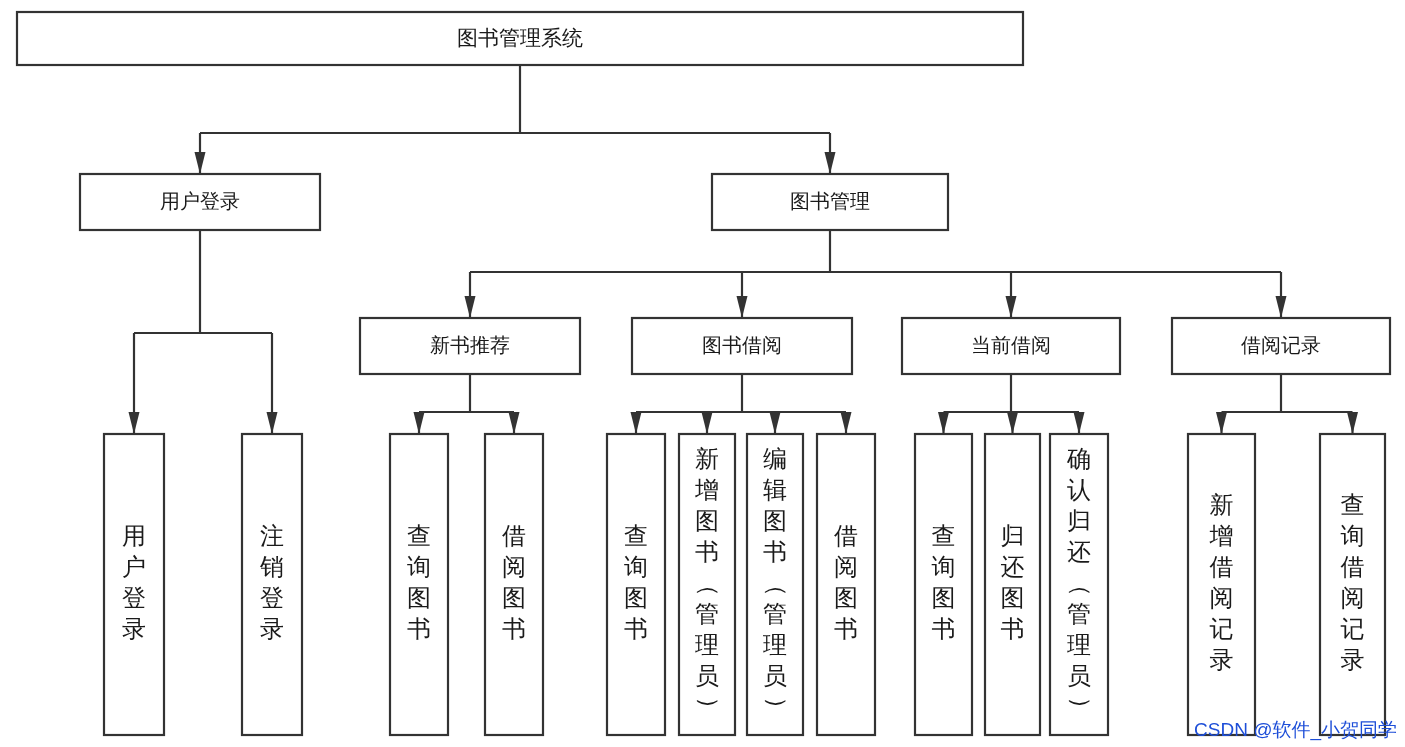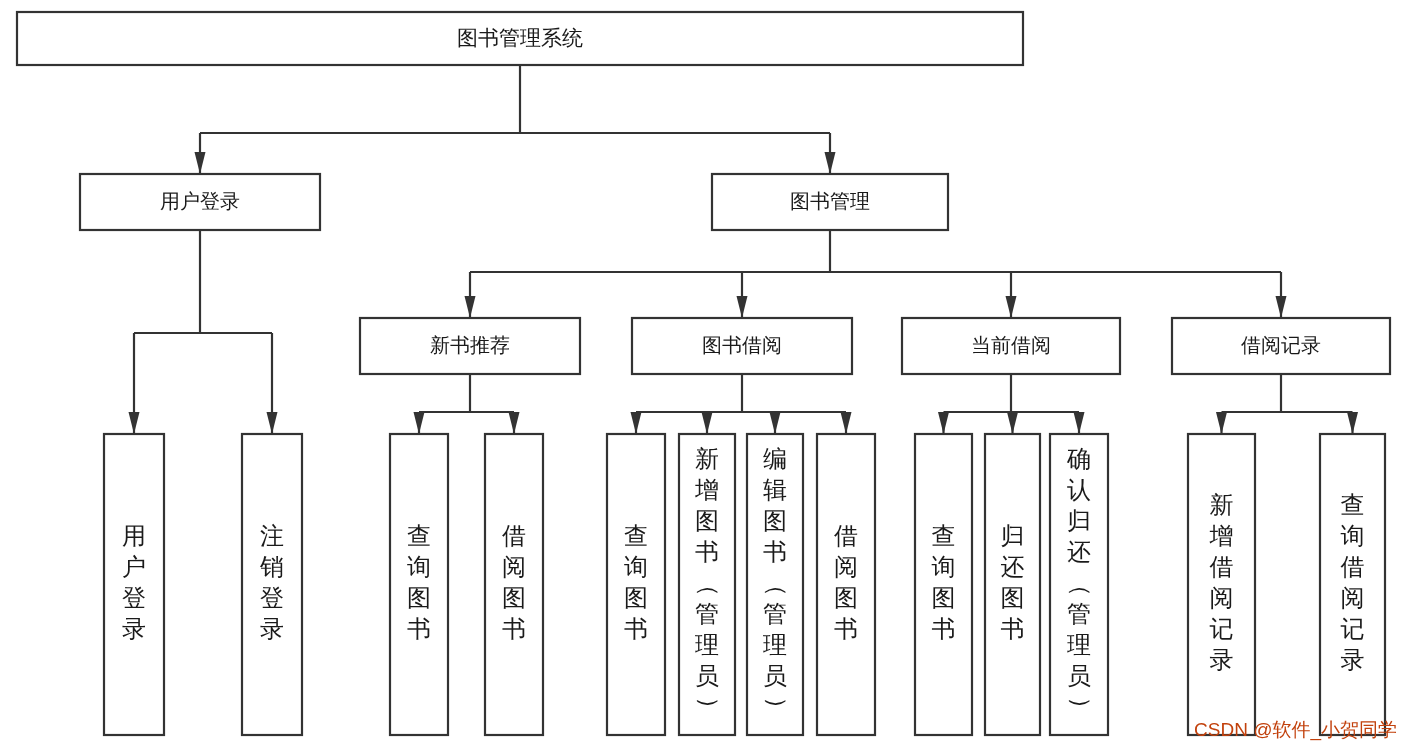--- a/index.html
+++ b/index.html
@@ -48,21 +48,21 @@
   .arrow-head {
     fill: #333333;
     stroke: none;
   }
   .watermark {
     position: absolute;
     right: 8px;
     bottom: 4px;
     font-family: "Liberation Sans", "DejaVu Sans", sans-serif;
     font-size: 19px;
-    color: #c2410c;
+    color: #1d4ed8;
     white-space: nowrap;
     pointer-events: none;
   }
 </style>
 </head>
 <body>
 
 <svg id="diagram" viewBox="0 0 1405 747" xmlns="http://www.w3.org/2000/svg">
   <g id="connectors">
       <polyline points="520,65 520,133" class="connector"></polyline>

